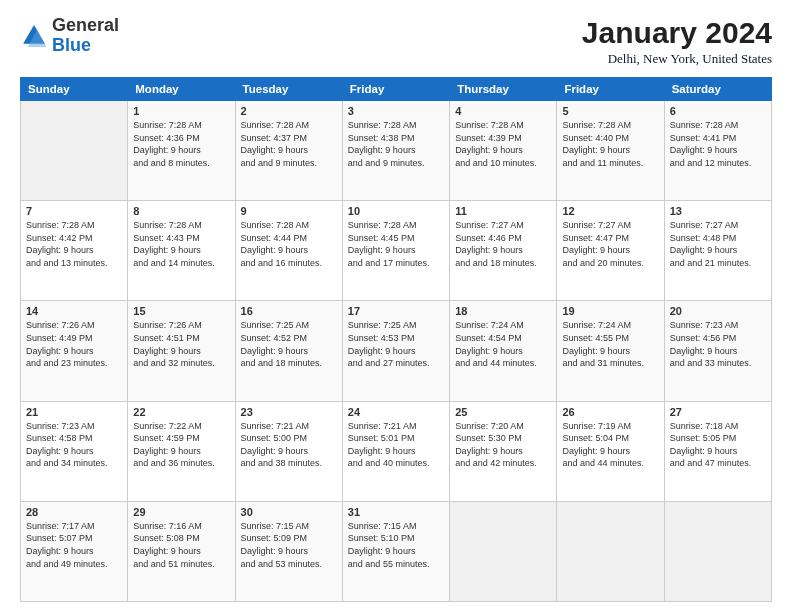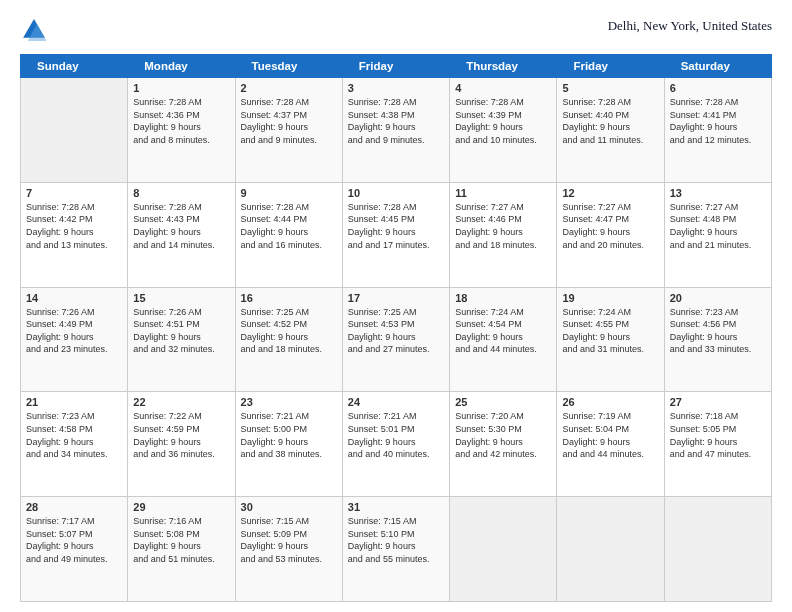--- a/index.html
+++ b/index.html
@@ -58,21 +58,21 @@
       width: 100%;
       border-collapse: collapse;
       flex: 1;
       table-layout: fixed;
     }
     thead tr th {
       background-color: #1a6fc4;
       color: #fff;
       font-size: 11.5px;
       font-weight: bold;
-      padding: 5px 16px;
+      padding: 5px 7px;
       text-align: left;
       border: 1px solid #1a6fc4;
     }
     tbody tr td {
       border: 1px solid #ccc;
       vertical-align: top;
       padding: 4px 5px;
       font-size: 9.5px;
       color: #333;
       height: 88px;
@@ -101,22 +101,27 @@
 </head>
 <body>
 
 <div class="page">
   <div class="header">
     <div class="logo">
       <svg class="logo-icon" viewBox="0 0 36 36">
         <polygon points="18,4 32,28 4,28" fill="#1a6fc4"></polygon>
         <polygon points="22,10 34,32 10,32" fill="#5ba3e0" opacity="0.5"></polygon>
       </svg>
+      <div class="logo-text">
+        <div class="general">General</div>
+        <div class="blue">Blue</div>
+      </div>
     </div>
     <div class="title-block">
+      <div class="month-title">January 2024</div>
       <div class="location">Delhi, New York, United States</div>
     </div>
   </div>
 
   <table>
     <thead>
       <tr>
         <th>Sunday</th>
         <th>Monday</th>
         <th>Tuesday</th>

